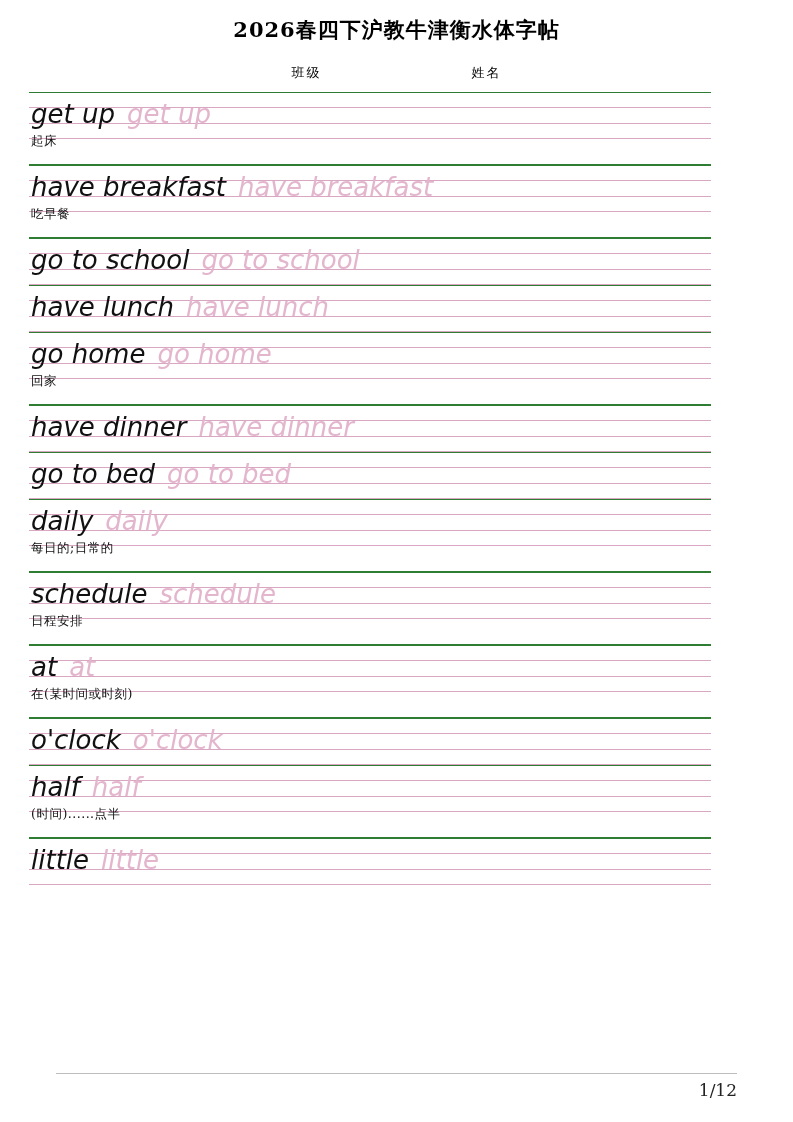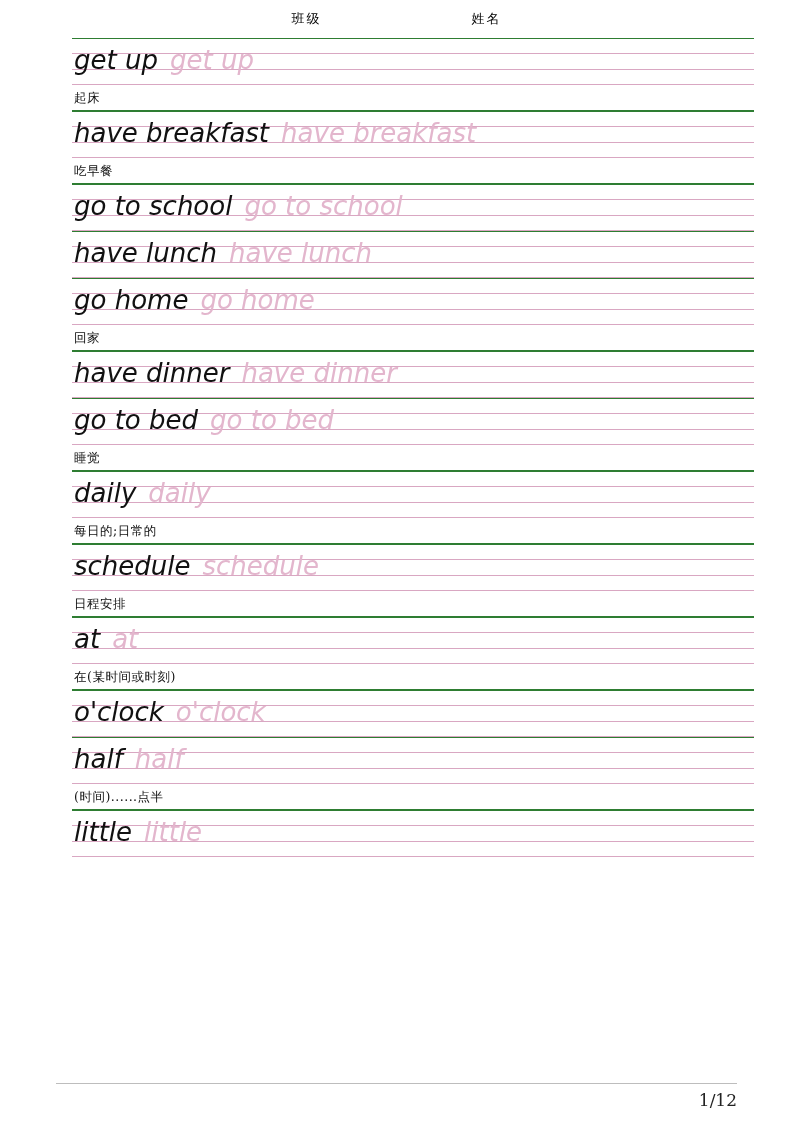--- a/index.html
+++ b/index.html
@@ -29,27 +29,27 @@
     letter-spacing: 1px;
     padding-top: 16px;
     color: #000;
   }
   .meta-row {
     display: flex;
     justify-content: center;
     gap: 150px;
     font-family: "DejaVu Serif", serif;
     font-size: 13px;
-    margin-top: 10px;
+    margin-top: 20px;
     color: #000;
   }
   .meta-item { letter-spacing: 2px; }
 
   .sheet {
-    margin: 10px 56px 0 72px;
+    margin: 10px 56px 0 29px;
     width: 682px;
   }
 
   
   .entry {
     position: relative;
     width: 100%;
   }
   .staff {
     position: relative;
@@ -111,21 +111,21 @@
   .trans-row .bottom-rule {
     position: absolute;
     left: 0; right: 0;
     bottom: 0;
     height: 0;
     border-top: 1px solid #2e7d32;
   }
   .trans-text {
     position: absolute;
     left: 2px;
-    bottom: 4px;
+    bottom: 15px;
     font-family: "DejaVu Serif", serif;
     font-size: 12.5px;
     color: #111;
     letter-spacing: 0.5px;
   }
 
   .footer {
     position: absolute;
     left: 56px;
     right: 56px;
@@ -140,20 +140,21 @@
     font-family: "DejaVu Serif", serif;
     font-size: 17px;
     color: #222;
   }
 </style>
 </head>
 <body>
 
 <div class="page">
 
+  <div class="title">2026春四下沪教牛津衡水体字帖</div>
 
   <div class="meta-row">
     <span class="meta-item">班级</span>
     <span class="meta-item">姓名</span>
   </div>
 
   <div class="sheet">
 
     <div class="entry">
       <div class="staff">
@@ -249,24 +250,20 @@
       <div class="staff">
         <div class="ln top l1"></div>
         <div class="ln l2"></div>
         <div class="ln l3"></div>
         <div class="ln base l4"></div>
         <div class="word-layer">
           <span class="word-main">go to bed</span>
           <span class="word-ghost">go to bed</span>
         </div>
       </div>
-      <div class="trans-row">
-        <span class="trans-text">睡觉</span>
-        <div class="bottom-rule"></div>
-      </div>
     </div>
 
     <div class="entry">
       <div class="staff">
         <div class="ln top l1"></div>
         <div class="ln l2"></div>
         <div class="ln l3"></div>
         <div class="ln base l4"></div>
         <div class="word-layer">
           <span class="word-main">daily</span>

